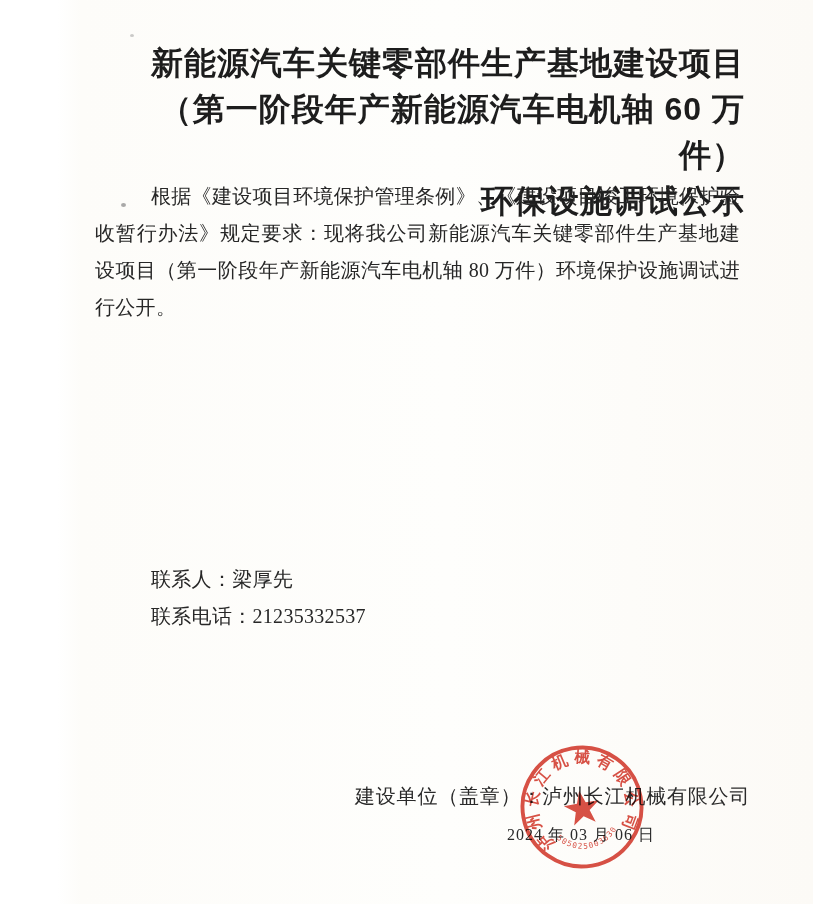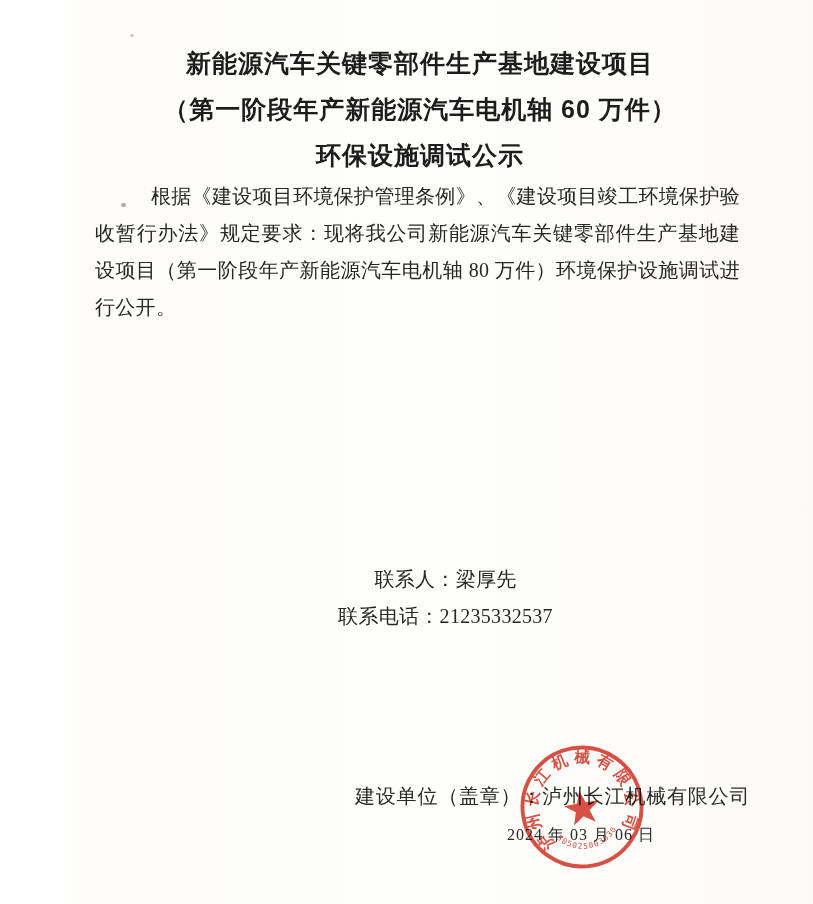--- a/index.html
+++ b/index.html
@@ -16,34 +16,34 @@
     overflow:hidden;
     background:linear-gradient(90deg,#ffffff 0%,#ffffff 7%,#fdfcf9 10%,#fefefc 55%,#fcfaf6 100%);
   }
   
   .titles{
     position:absolute;top:40px;left:95px;width:650px;
     text-align:center;
     font-family:"Liberation Sans","DejaVu Sans",sans-serif;
     font-weight:700;color:#1d1d1d;
   }
-  .title-line{font-size:25px;line-height:46px;letter-spacing:1px;}
+  .title-line{font-size:32px;line-height:46px;letter-spacing:1px;text-align:right;}
   
   .bodytext{
     position:absolute;top:178px;left:95px;width:645px;
     font-size:20px;line-height:37px;
     text-align:justify;color:#272727;letter-spacing:0.3px;
   }
   .bodytext p{margin:0;text-indent:2.8em;}
   
   .contact{
     position:absolute;top:561px;left:95px;width:645px;
     font-size:20px;line-height:37px;color:#272727;letter-spacing:0.3px;
   }
-  .contact div{text-indent:2.8em;text-align:center;}
+  .contact div{text-indent:2.8em;}
   
   .footer-unit{
     position:absolute;top:783px;left:355px;
     font-size:20px;line-height:26px;letter-spacing:0.8px;color:#2a2a2a;
   }
   .footer-date{
     position:absolute;top:822px;left:507px;
     font-size:16px;line-height:26px;letter-spacing:1px;color:#2a2a2a;
   }
   

